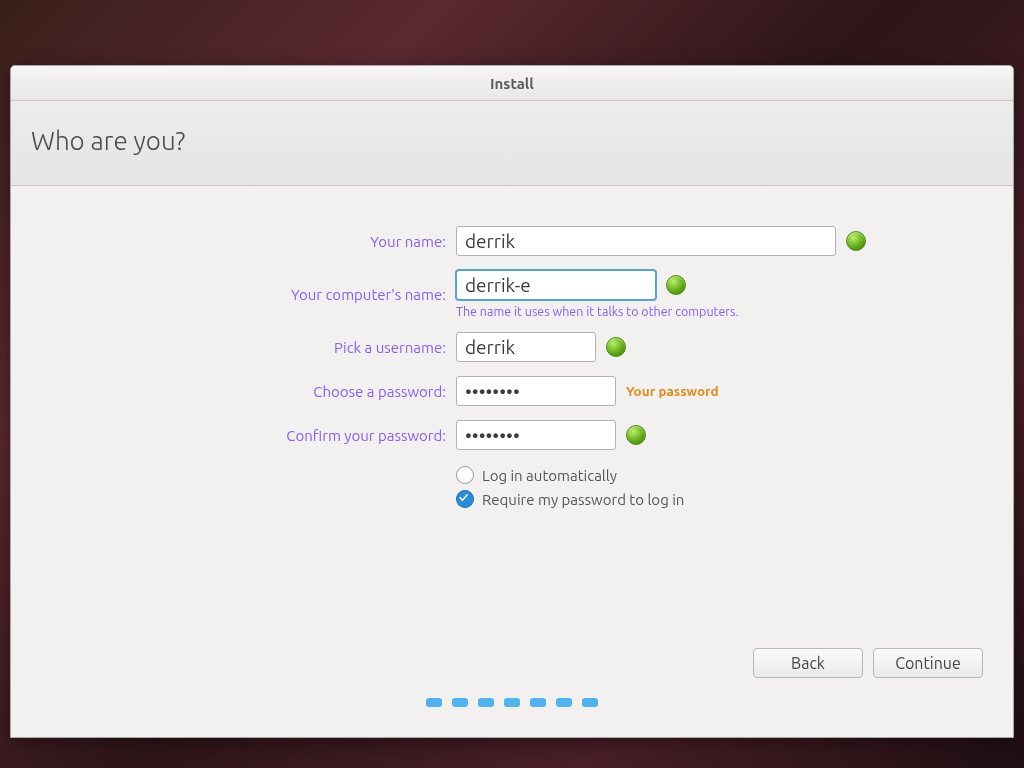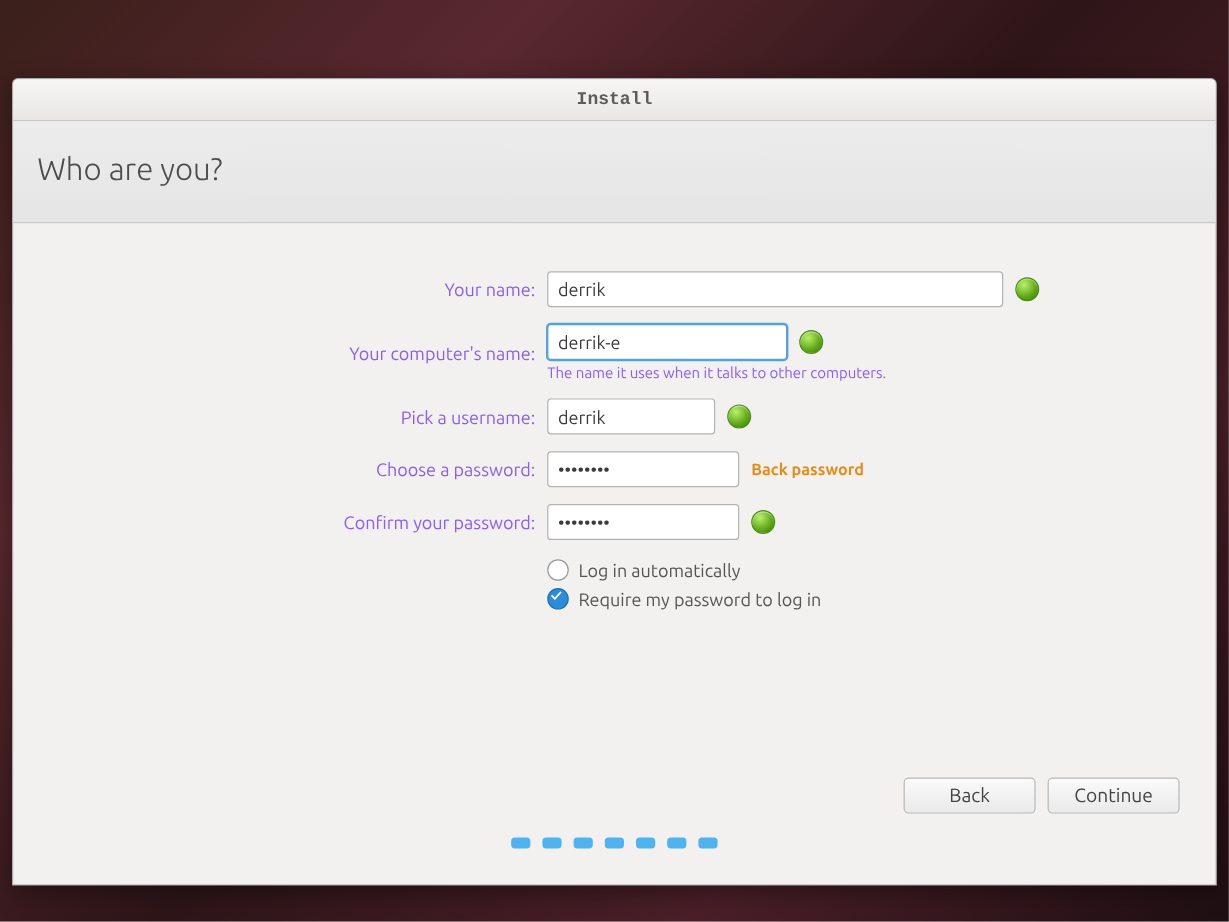--- a/index.html
+++ b/index.html
@@ -32,21 +32,20 @@
     .titlebar {
       height: 35px;
       background: linear-gradient(to bottom, #f7f6f5, #e8e7e6);
       border-bottom: 1px solid #c8c7c6;
       display: flex;
       align-items: center;
       justify-content: center;
       font-weight: bold;
       color: #5c5c5c;
       font-size: 15px;
-      font-family: Liberation Mono, monospace;
     }
     .header {
       padding: 25px 20px 30px 20px;
       background: linear-gradient(to bottom, #ececec, #e5e5e5);
       border-bottom: 1px solid #c8c7c6;
     }
     .header h1 {
       font-size: 26px;
       font-weight: 300;
       color: #4c4c4c;
@@ -75,21 +74,21 @@
       gap: 10px;
     }
     .field-col {
       display: flex;
       flex-direction: column;
       gap: 4px;
     }
     input[type="text"], input[type="password"] {
       height: 30px;
       padding: 3px 8px;
-      font-size: 15px;
+      font-size: 19px;
       border: 1px solid #b3b3b3;
       border-radius: 3px;
       background: #fff;
       color: #3c3c3c;
       outline: none;
       font-family: inherit;
     }
     .input-name { width: 380px; }
     .input-computer { width: 200px; }
     .input-username { width: 140px; }
@@ -212,21 +211,21 @@
 
       <div class="label">Pick a username:</div>
       <div class="field-row">
         <input type="text" class="input-username" value="derrik" style="">
         <div class="status-ok"></div>
       </div>
 
       <div class="label">Choose a password:</div>
       <div class="field-row">
         <input type="password" class="input-password" value="••••••••" style="">
-        <span class="pw-strength">Back password</span>
+        <span class="pw-strength">Your password</span>
       </div>
 
       <div class="label">Confirm your password:</div>
       <div class="field-row">
         <input type="password" class="input-password" value="••••••••" style="">
         <div class="status-ok"></div>
       </div>
 
       <div></div>
       <div class="radio-group">

